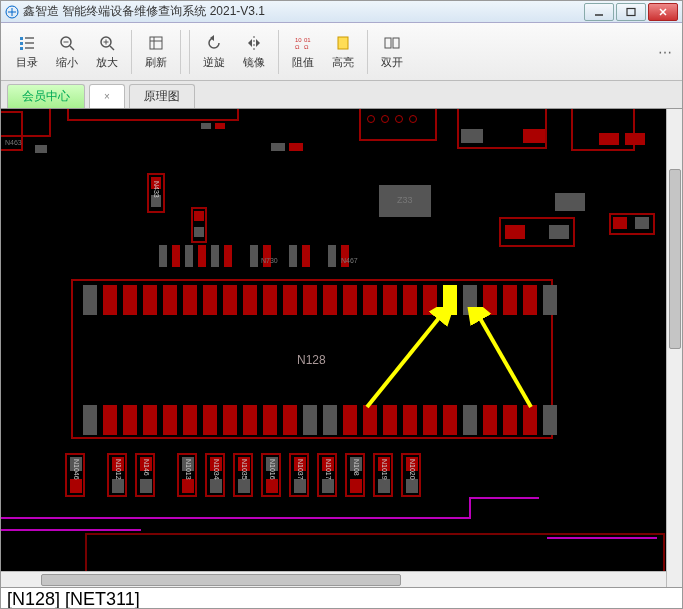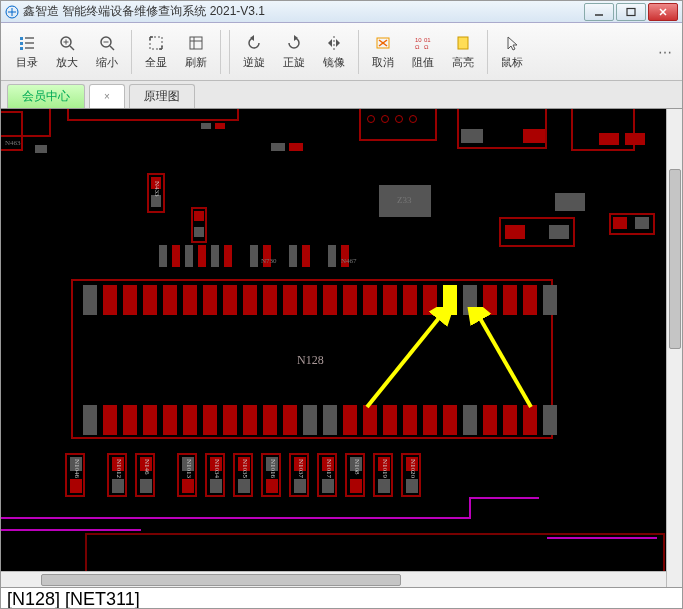--- a/index.html
+++ b/index.html
@@ -17,21 +17,21 @@
   .tool .tl { font-size: 11px; color: #333; }
   .tsep { width: 1px; height: 44px; background: #ccc; margin: 0 4px; }
   .toolbar .more { margin-left: auto; font-size: 14px; color: #666; padding-right: 4px; }
   .tabs { height: 28px; background: #e8e8e8; border-bottom: 1px solid #999; display: flex; align-items: flex-end; padding: 0 6px; gap: 4px; }
   .tab { height: 24px; padding: 0 14px; display: flex; align-items: center; gap: 6px; font-size: 12px; border: 1px solid #bbb; border-bottom: none; border-radius: 3px 3px 0 0; cursor: pointer; }
   .tab.member { background: linear-gradient(#d2ffc2, #a8f090); color: #0a5; }
   .tab.active { background: #fff; color: #06c; }
   .tab .tx { font-size: 10px; color: #888; cursor: pointer; }
   .tab.plain { background: #e8e8e8; color: #333; }
   .canvas-wrap { position: relative; height: 478px; background: #000; overflow: hidden; }
-  .canvas { position: absolute; inset: 0; background: #000; font-family: Liberation Serif, serif; }
+  .canvas { position: absolute; inset: 0; background: #000; }
   
   .chip { position: absolute; border: 2.5px solid #900; }
   .pad { position: absolute; background: #a00; }
   .pad.g { background: #555; }
   .smallbox { position: absolute; border: 2px solid #900; }
   .txt { position: absolute; color: #777; font-size: 10px; }
   .reflbl { position: absolute; color: #ccc; font-size: 7px; writing-mode: vertical-rl; text-orientation: mixed; }
   .arrow { position: absolute; }
   .route { position: absolute; background: #b0b; }
   .scroll-v { position: absolute; right: 0; top: 0; bottom: 0; width: 16px; background: #eee; border-left: 1px solid #bbb; }
@@ -82,45 +82,36 @@
         </svg>
       </div>
       <div class="tl">目录</div>
     </div>
     <div class="tool">
       <div class="ti">
         <svg width="18" height="18">
           <circle cx="8" cy="8" r="5" fill="none" stroke="#555" stroke-width="1.5"></circle>
           <line x1="12" y1="12" x2="16" y2="16" stroke="#555" stroke-width="1.5"></line>
           <line x1="5.5" y1="8" x2="10.5" y2="8" stroke="#555"></line>
-          <line x1="8" y1="5.5" x2="8" y2="10.5" stroke="#555"></line>
-        </svg>
-      </div>
-      <div class="tl">放大</div>
+        </svg>
+      </div>
+      <div class="tl">缩小</div>
     </div>
     <div class="tool">
       <div class="ti">
         <svg width="18" height="18">
           <circle cx="8" cy="8" r="5" fill="none" stroke="#555" stroke-width="1.5"></circle>
           <line x1="12" y1="12" x2="16" y2="16" stroke="#555" stroke-width="1.5"></line>
           <line x1="5.5" y1="8" x2="10.5" y2="8" stroke="#555"></line>
-        </svg>
-      </div>
-      <div class="tl">缩小</div>
+          <line x1="8" y1="5.5" x2="8" y2="10.5" stroke="#555"></line>
+        </svg>
+      </div>
+      <div class="tl">放大</div>
     </div>
     <div class="tsep"></div>
-    <div class="tool">
-      <div class="ti">
-        <svg width="18" height="18">
-          <rect x="3" y="3" width="12" height="12" fill="none" stroke="#555" stroke-dasharray="2 2"></rect>
-          <path d="M3 3 L6 3 M3 3 L3 6 M15 15 L12 15 M15 15 L15 12" stroke="#555" stroke-width="1.5"></path>
-        </svg>
-      </div>
-      <div class="tl">全显</div>
-    </div>
     <div class="tool">
       <div class="ti">
         <svg width="18" height="18">
           <rect x="3" y="3" width="12" height="12" fill="none" stroke="#555"></rect>
           <line x1="3" y1="7" x2="15" y2="7" stroke="#555"></line>
           <line x1="7" y1="3" x2="7" y2="15" stroke="#555"></line>
         </svg>
       </div>
       <div class="tl">刷新</div>
     </div>
@@ -131,47 +122,28 @@
         <svg width="18" height="18">
           <path d="M14 9 A5 5 0 1 1 9 4" fill="none" stroke="#555" stroke-width="1.5"></path>
           <path d="M9 1 L9 7 L5 4 z" fill="#555"></path>
         </svg>
       </div>
       <div class="tl">逆旋</div>
     </div>
     <div class="tool">
       <div class="ti">
         <svg width="18" height="18">
-          <path d="M4 9 A5 5 0 1 0 9 4" fill="none" stroke="#555" stroke-width="1.5"></path>
-          <path d="M9 1 L9 7 L13 4 z" fill="#555"></path>
-        </svg>
-      </div>
-      <div class="tl">正旋</div>
-    </div>
-    <div class="tool">
-      <div class="ti">
-        <svg width="18" height="18">
           <line x1="9" y1="2" x2="9" y2="16" stroke="#555" stroke-dasharray="2 2"></line>
           <path d="M7 5 L3 9 L7 13 z" fill="#555"></path>
           <path d="M11 5 L15 9 L11 13 z" fill="#555"></path>
         </svg>
       </div>
       <div class="tl">镜像</div>
     </div>
     <div class="tsep"></div>
-    <div class="tool">
-      <div class="ti">
-        <svg width="18" height="18">
-          <rect x="3" y="4" width="12" height="10" fill="none" stroke="#e90"></rect>
-          <line x1="5" y1="6" x2="13" y2="12" stroke="#e60" stroke-width="1.5"></line>
-          <line x1="13" y1="6" x2="5" y2="12" stroke="#e60" stroke-width="1.5"></line>
-        </svg>
-      </div>
-      <div class="tl">取消</div>
-    </div>
     <div class="tool">
       <div class="ti">
         <svg width="18" height="18">
           <text x="1" y="8" font-size="6" fill="#c33">10</text>
           <text x="10" y="8" font-size="6" fill="#c33">01</text>
           <text x="1" y="15" font-size="6" fill="#c33">Ω</text>
           <text x="10" y="15" font-size="6" fill="#c33">Ω</text>
         </svg>
       </div>
       <div class="tl">阻值</div>
@@ -181,24 +153,25 @@
         <svg width="18" height="18">
           <rect x="4" y="3" width="10" height="12" fill="#fd5" stroke="#c90"></rect>
         </svg>
       </div>
       <div class="tl">高亮</div>
     </div>
     <div class="tsep"></div>
     <div class="tool">
       <div class="ti">
         <svg width="18" height="18">
-          <path d="M5 3 L5 15 L8 12 L10 16 L12 15 L10 11 L14 11 z" fill="none" stroke="#555"></path>
-        </svg>
-      </div>
-      <div class="tl">鼠标</div>
+          <rect x="2" y="4" width="6" height="10" fill="none" stroke="#555"></rect>
+          <rect x="10" y="4" width="6" height="10" fill="none" stroke="#555"></rect>
+        </svg>
+      </div>
+      <div class="tl">双开</div>
     </div>
     <div class="more">⋯</div>
   </div>
 
 <div class="tabs">
   <div class="tab member">
     <span>会员中心</span>
   </div>
   <div class="tab active">
     <span class="tx">×</span>

